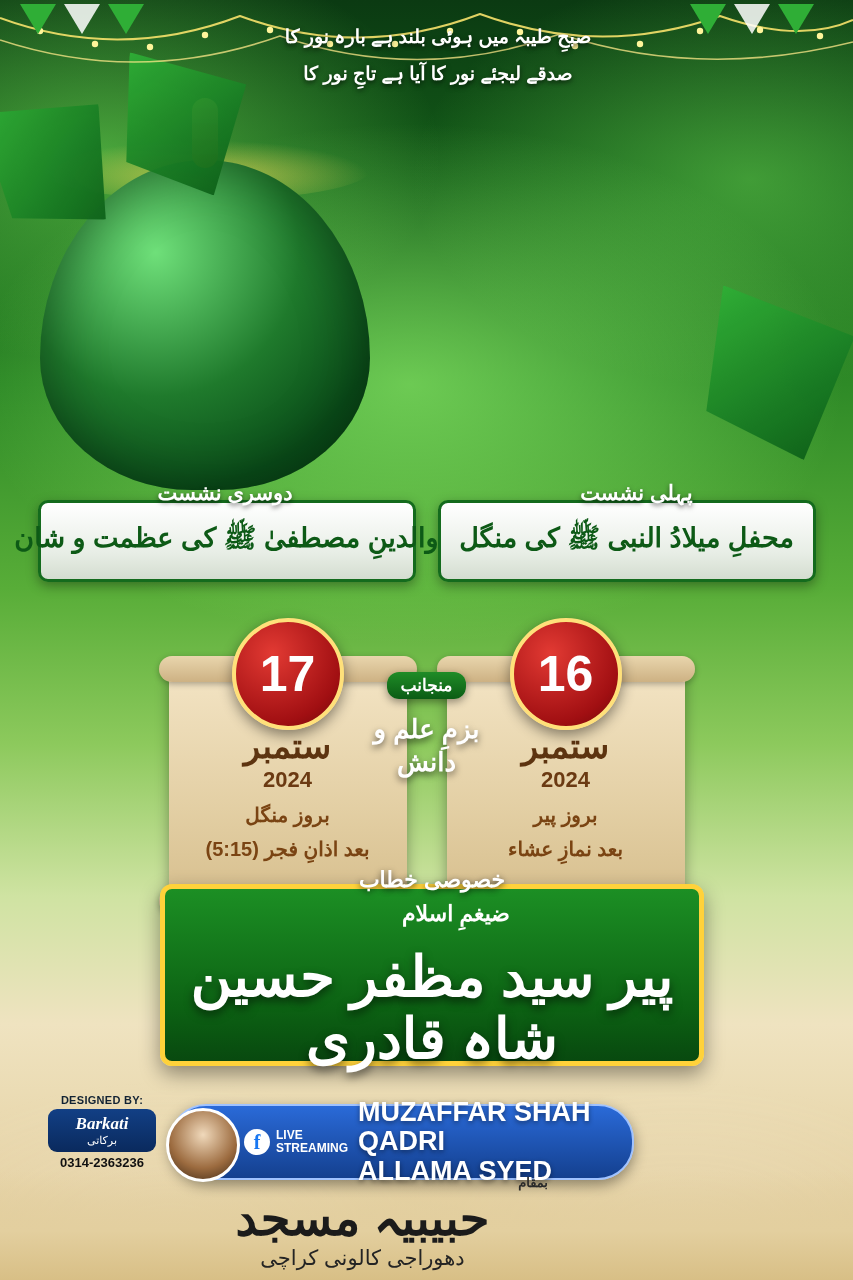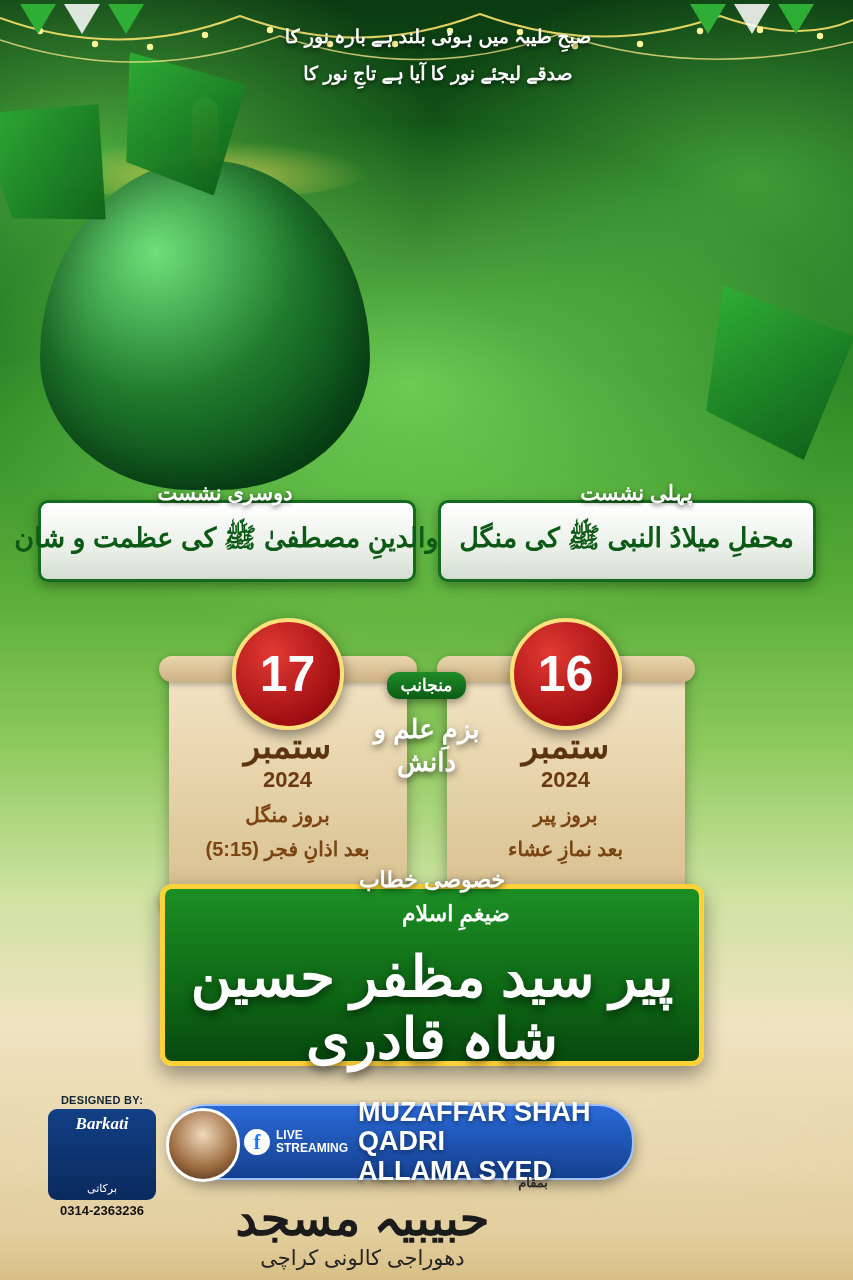--- a/index.html
+++ b/index.html
@@ -176,21 +176,21 @@
   
   .designer{
     position:absolute;left:48px;top:1094px;width:108px;text-align:center;
   }
   .designer-by{font-size:11px;font-weight:bold;color:#123;letter-spacing:.3px;}
   .designer-card{
     margin-top:3px;background:linear-gradient(180deg,#123f85,#0a2a5d);
     border-radius:9px;padding:5px 4px;color:#fff;
   }
   .designer-name{font-size:17px;font-weight:bold;font-style:italic;font-family:"Liberation Serif",serif;}
-  .designer-urdu{font-size:11px;margin-top:48px;}
+  .designer-urdu{font-size:11px;}
   .designer-phone{font-size:13px;font-weight:bold;color:#111;margin-top:3px;}
 
   
   .livestrip{
     position:absolute;left:170px;top:1104px;width:460px;height:72px;
     background:linear-gradient(180deg,#2a6ad8,#14408f);
     border-radius:36px;border:2px solid #9fc2ff;
     box-shadow:0 5px 14px rgba(0,0,0,.4);
     display:flex;align-items:center;
   }

